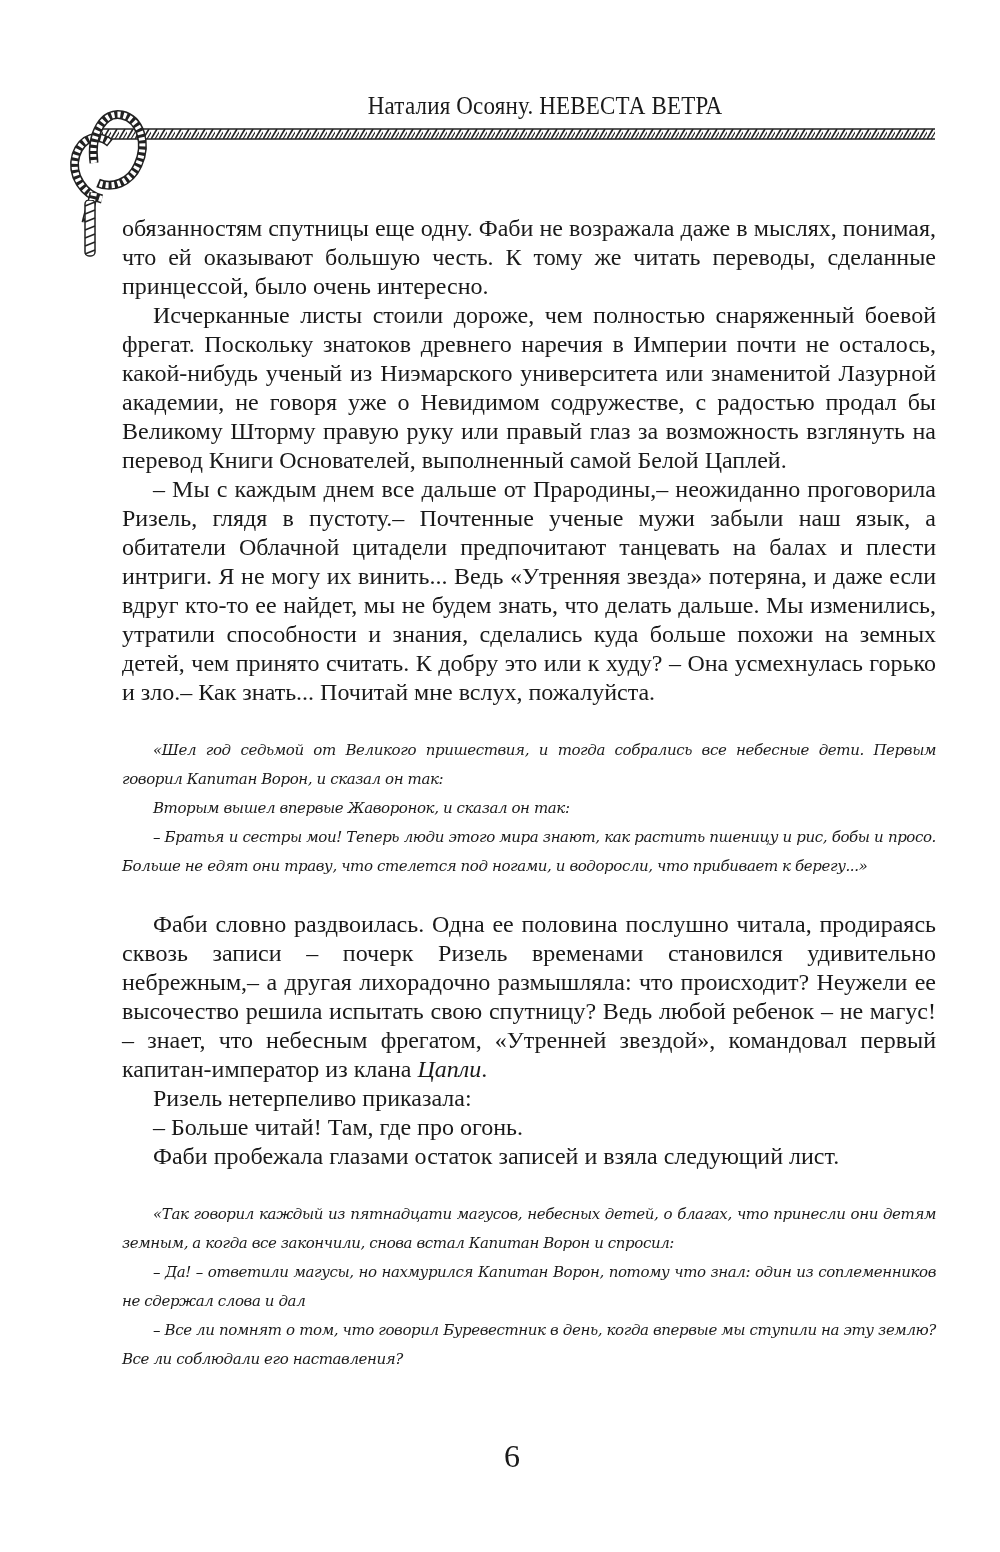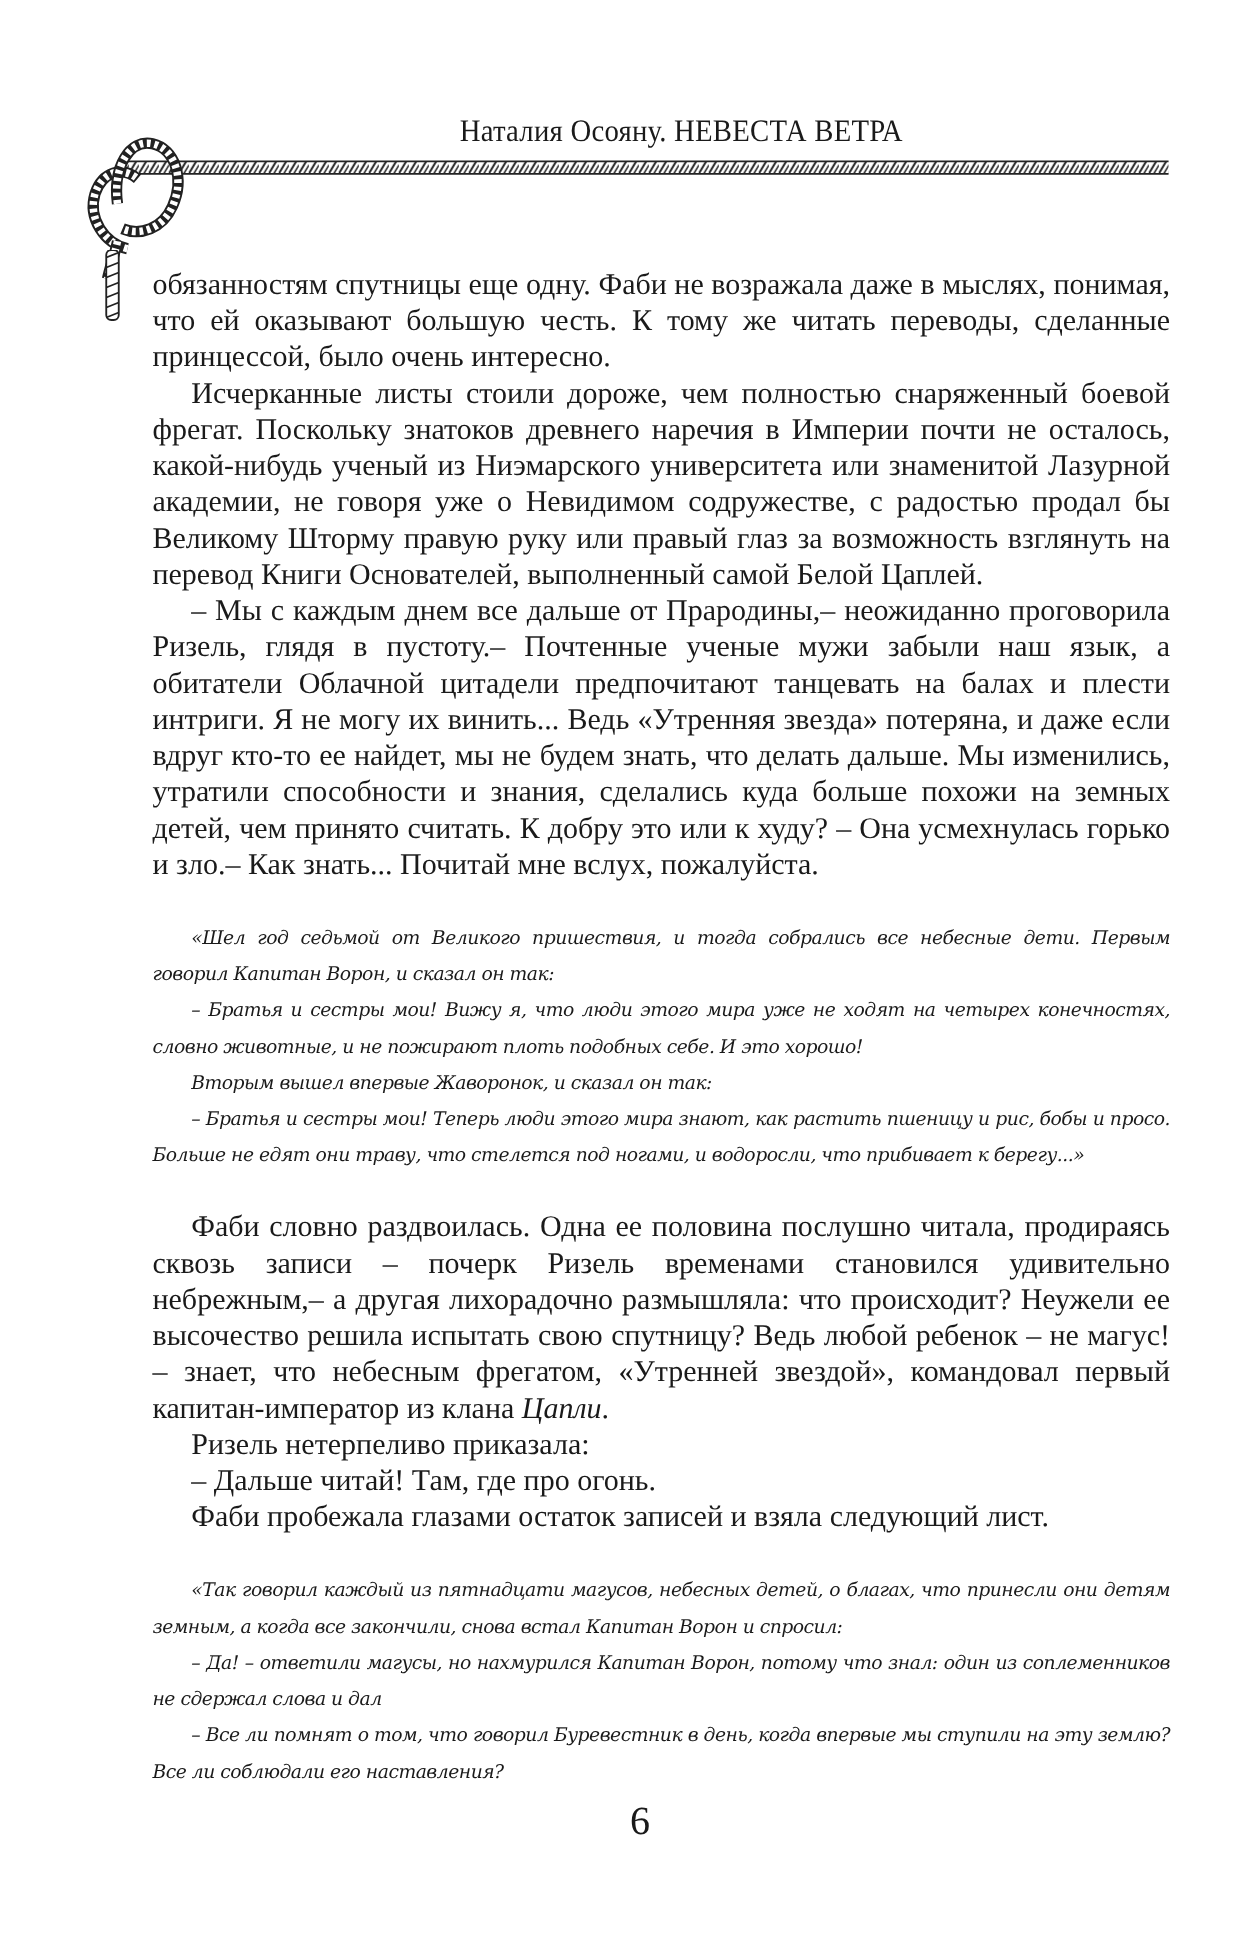--- a/index.html
+++ b/index.html
@@ -124,30 +124,29 @@
 
 <div class="page-text">
   <p class="no-indent">обязанностям спутницы еще одну. Фаби не возражала даже в мыслях, понимая, что ей оказывают большую честь. К тому же читать переводы, сделанные принцессой, было очень интересно.</p>
   <p>Исчерканные листы стоили дороже, чем полностью снаряженный боевой фрегат. Поскольку знатоков древнего наречия в Империи почти не осталось, какой-нибудь ученый из Ниэмарского университета или знаменитой Лазурной академии, не говоря уже о Невидимом содружестве, с радостью продал бы Великому Шторму правую руку или правый глаз за возможность взглянуть на перевод Книги Основателей, выполненный самой Белой Цаплей.</p>
   <p>– Мы с каждым днем все дальше от Прародины,– неожиданно проговорила Ризель, глядя в пустоту.– Почтенные ученые мужи забыли наш язык, а обитатели Облачной цитадели предпочитают танцевать на балах и плести интриги. Я не могу их винить... Ведь «Утренняя звезда» потеряна, и даже если вдруг кто-то ее найдет, мы не будем знать, что делать дальше. Мы изменились, утратили способности и знания, сделались куда больше похожи на земных детей, чем принято считать. К добру это или к худу? – Она усмехнулась горько и зло.– Как знать... Почитай мне вслух, пожалуйста.</p>
 
   <div class="gap"></div>
 
   <div class="quote">
     <p>«Шел год седьмой от Великого пришествия, и тогда собрались все небесные дети. Первым говорил Капитан Ворон, и сказал он так:</p>
-    <p>– Братья и сестры мои! Вижу я, что люди этого мира уже не ходят на четырех конечностях, словно животные, и не пожирают плоть подобных себе. И это хорошо!</p>
     <p>Вторым вышел впервые Жаворонок, и сказал он так:</p>
     <p>– Братья и сестры мои! Теперь люди этого мира знают, как растить пшеницу и рис, бобы и просо. Больше не едят они траву, что стелется под ногами, и водоросли, что прибивает к берегу...»</p>
   </div>
 
   <div class="gap"></div>
 
   <p><span>Фаби словно раздвоилась. Одна ее половина послушно читала, продираясь сквозь записи – почерк Ризель временами становился удивительно небрежным,– а другая лихорадочно размышляла: что происходит? Неужели ее высочество решила испытать свою спутницу? Ведь любой ребенок – не магус! – знает, что небесным фрегатом, «Утренней звездой», командовал первый капитан-император из клана </span><em class="name">Цапли</em><span>.</span></p>
   <p>Ризель нетерпеливо приказала:</p>
-  <p>– Дальше читай! Там, где про огонь.</p>
+  <p>– Больше читай! Там, где про огонь.</p>
   <p>Фаби пробежала глазами остаток записей и взяла следующий лист.</p>
 
   <div class="gap"></div>
 
   <div class="quote">
     <p>«Так говорил каждый из пятнадцати магусов, небесных детей, о благах, что принесли они детям земным, а когда все закончили, снова встал Капитан Ворон и спросил:</p>
     <p>– Да! – ответили магусы, но нахмурился Капитан Ворон, потому что знал: один из соплеменников не сдержал слова и дал</p>
     <p>– Все ли помнят о том, что говорил Буревестник в день, когда впервые мы ступили на эту землю? Все ли соблюдали его наставления?</p>
   </div>
 </div>

